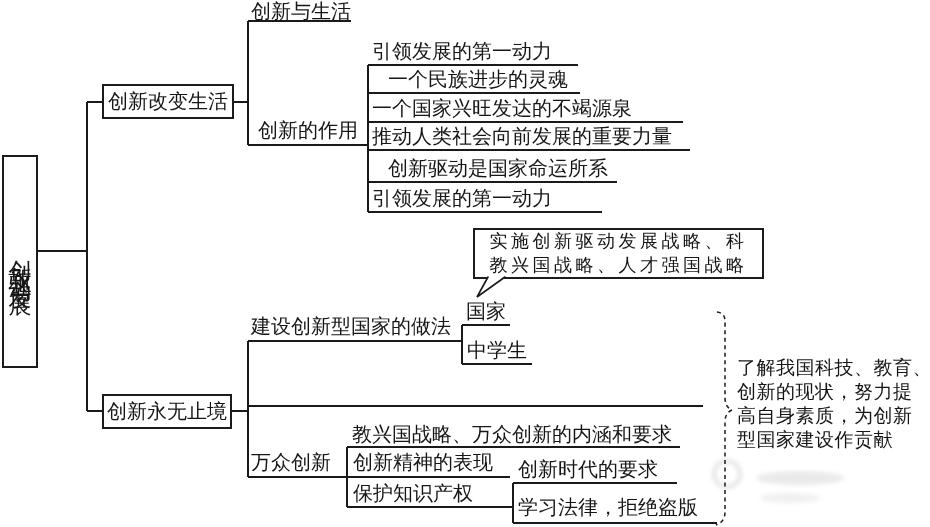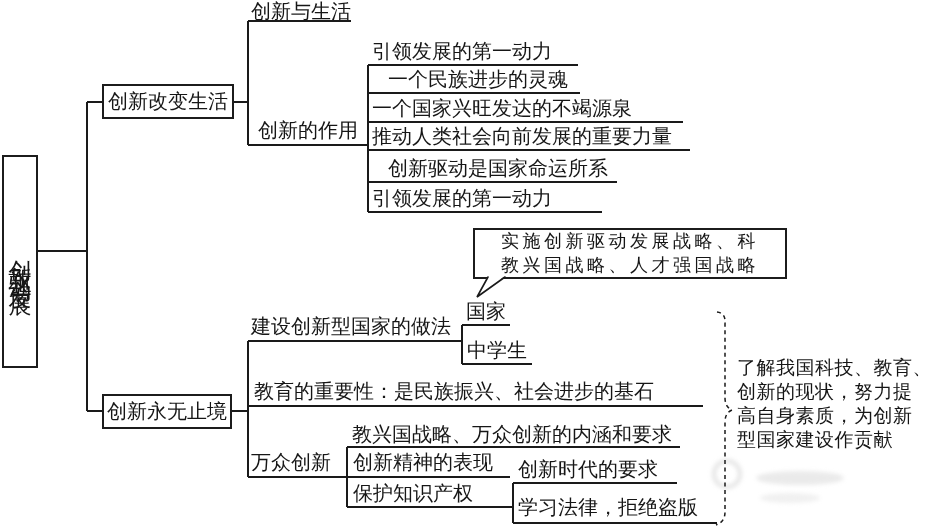--- a/index.html
+++ b/index.html
@@ -35,40 +35,39 @@
   </div>
 
   <div class="box branch-box" style="left:102px;top:84px;width:132px;height:35px;">
     <span>创新改变生活</span>
   </div>
 
   <div class="box branch-box" style="left:102px;top:394px;width:130px;height:35px;">
     <span>创新永无止境</span>
   </div>
 
-  <div class="box callout-box" style="left:473px;top:228px;width:314px;height:51px;">
+  <div class="box callout-box" style="left:473px;top:228px;width:291px;height:51px;">
     <div>实施创新驱动发展战略、科</div>
     <div>教兴国战略、人才强国战略</div>
   </div>
 
   <div class="t" style="left:251px;top:1px;">创新与生活</div>
   <div class="t" style="left:258px;top:120px;">创新的作用</div>
 
   <div class="t" style="left:372px;top:41px;">引领发展的第一动力</div>
   <div class="t" style="left:388px;top:69px;">一个民族进步的灵魂</div>
   <div class="t" style="left:372px;top:98px;">一个国家兴旺发达的不竭源泉</div>
   <div class="t" style="left:372px;top:126px;">推动人类社会向前发展的重要力量</div>
   <div class="t" style="left:388px;top:158px;">创新驱动是国家命运所系</div>
   <div class="t" style="left:372px;top:188px;">引领发展的第一动力</div>
 
   <div class="t" style="left:251px;top:316px;">建设创新型国家的做法</div>
   <div class="t" style="left:466px;top:301px;">国家</div>
   <div class="t" style="left:467px;top:340px;">中学生</div>
 
-  <div class="t" style="left:254px;top:381px;">教育的重要性：是民族振兴、社会进步的基石</div>
 
   <div class="t" style="left:251px;top:452px;">万众创新</div>
   <div class="t" style="left:352px;top:424px;">教兴国战略、万众创新的内涵和要求</div>
   <div class="t" style="left:353px;top:452px;">创新精神的表现</div>
   <div class="t" style="left:353px;top:483px;">保护知识产权</div>
   <div class="t" style="left:518px;top:459px;">创新时代的要求</div>
   <div class="t" style="left:518px;top:497px;">学习法律，拒绝盗版</div>
 
   <div class="annotation" style="left:737px;top:356px;">
     <div>了解我国科技、教育、</div>

